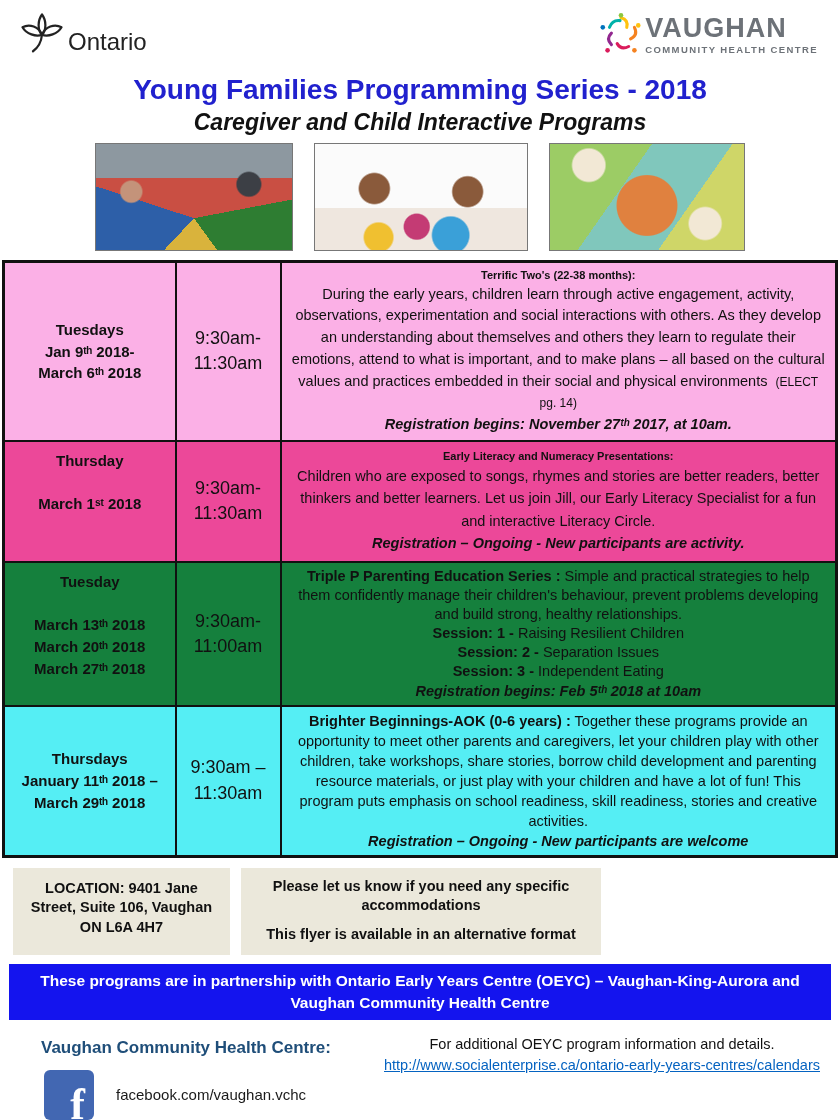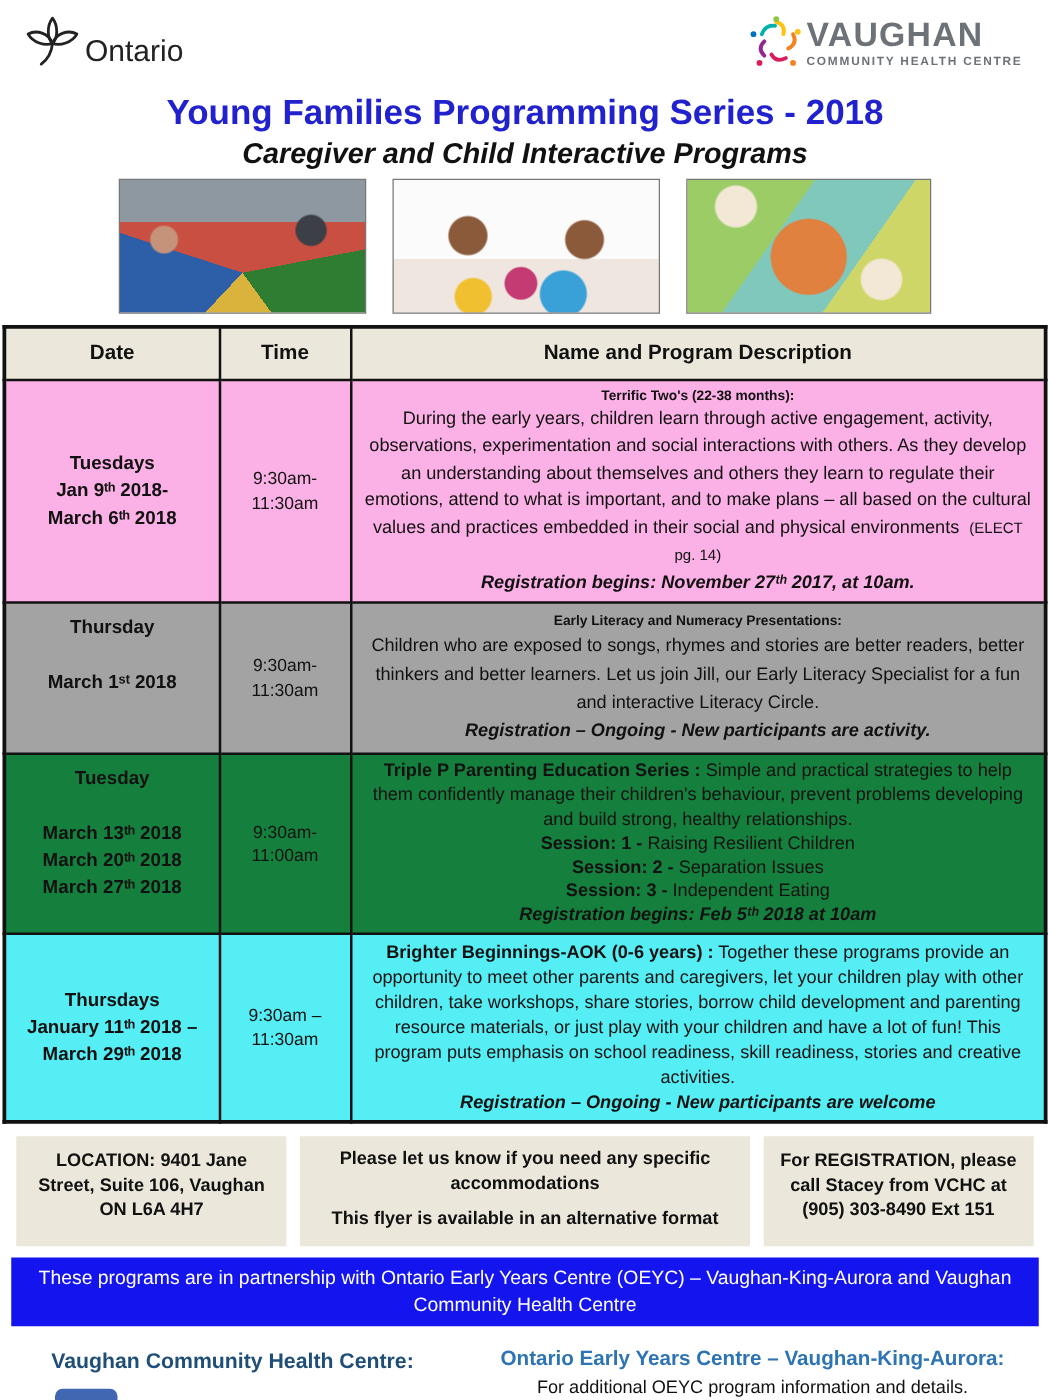--- a/index.html
+++ b/index.html
@@ -48,21 +48,21 @@
       radial-gradient(circle at 80% 75%, #f2e8d5 0 9%, transparent 10%),
       linear-gradient(125deg, #9ccc65 0 38%, #80c7bc 38% 68%, #cfd668 68%);
   }
 
   
   table.program { width:836px; margin:0 0 0 2px; border-collapse:collapse; table-layout:fixed; border:3px solid #111; }
   .program th, .program td { border:2.5px solid #111; vertical-align:middle; padding:4px 6px; }
   .program th { background:#EBE8DB; height:42px; font-size:16.5px; font-weight:bold; text-align:center; }
   .col-date { width:172px; } .col-time { width:105px; }
   td.date-cell { text-align:center; font-weight:bold; font-size:15px; line-height:1.45;margin-top:36px; }
-  td.time-cell { text-align:center; font-size:14px; line-height:1.4; }
+  td.time-cell { text-align:center; font-size:18px; line-height:1.4; }
   td.desc-cell { text-align:center; font-size:14.5px; padding:4px 10px; }
   tr.valign-top td.date-cell { vertical-align:top; padding-top:8px; }
   .desc-title { font-weight:bold; font-size:11px; }
   .desc-reg { font-weight:bold; font-style:italic; }
   .note { font-size:12px; }
   .r1 .desc-body, .r1 .desc-title, .r1 .desc-reg { line-height:1.5; }
   .r2 td.desc-cell { line-height:1.55; }
   .r3 td.desc-cell { line-height:1.32; }
   .r4 td.desc-cell { line-height:1.38; }
   .lead-bold { font-weight:bold; }
@@ -71,21 +71,21 @@
 
   
   .info-row { display:flex; justify-content:flex-start; gap:11px; margin:10px 13px 0 13px; }
   .info-box { background:#EBE8DB; font-weight:bold; font-size:14.5px; text-align:center; padding:11px 10px; line-height:1.35; }
   .box-location { width:217px; }
   .box-accommodation { width:360px; padding-top:9px; }
   .box-accommodation .line2 { margin-top:9px; }
   .box-registration { width:217px; }
 
   
-  .banner { margin:9px 9px 12px 9px; color:#fff; font-weight:normal; font-size:15.5px; text-align:center; padding:6px 14px; line-height:1.4; }
+  .banner { margin:9px 9px 12px 9px; color:#fff; font-weight:bold; font-size:15.5px; text-align:center; padding:6px 14px; line-height:1.4; }
 
   
   .footer { display:flex; margin-top:6px; }
   .footer-left { width:372px; }
   .vchc-heading { text-align:center; font-size:17px; font-weight:bold; color:#1F4E79; margin-top:6px; }
   .fb-row { display:flex; align-items:center; gap:22px; margin:12px 0 0 44px; }
   .fb-icon { width:50px; height:50px; border-radius:6px; background:#4267B2; position:relative; }
   .fb-icon span { position:absolute; right:9px; bottom:-10px; color:#fff; font-size:44px; font-weight:bold; font-family:"Liberation Serif","DejaVu Serif",serif; }
   .fb-handle { font-size:15px; color:#1a1a1a; }
   .footer-right { flex:1; text-align:center; font-size:14.5px; line-height:1.5; padding:2px 8px 0 0; }
@@ -142,44 +142,39 @@
     <div class="photo photo-3" title="babies lying in a circle on play mats"></div>
   </div>
 
   <table class="program">
     <colgroup>
         <col class="col-date">
         <col class="col-time">
         <col>
       </colgroup>
     <tbody>
-        <tr>
-      <th>Date</th>
-      <th>Time</th>
-      <th>Name and Program Description</th>
-    </tr>
 
     <tr class="r1" style="background-color: rgb(251, 176, 230);">
       <td class="date-cell">
         <div>Tuesdays</div>
         <div>Jan 9ᵗʰ 2018-</div>
         <div>March 6ᵗʰ 2018</div>
       </td>
       <td class="time-cell">
         <div>9:30am-</div>
         <div>11:30am</div>
       </td>
       <td class="desc-cell">
         <div class="desc-title">Terrific Two's (22-38 months):</div>
         <div class="desc-body"><span>During the early years, children learn through active engagement, activity, observations, experimentation and social interactions with others.  As they develop an understanding about themselves and others they learn to regulate their emotions, attend to what is important, and to make plans – all based on the cultural values and practices embedded in their social and physical environments</span>&nbsp;&nbsp;<span class="note">(ELECT pg. 14)</span></div>
         <div class="desc-reg">Registration begins: November  27ᵗʰ 2017, at 10am.</div>
       </td>
     </tr>
 
-    <tr class="r2 valign-top" style="background-color: #a3a3a3;">
+    <tr class="r2 valign-top" style="background-color: #ec4899;">
       <td class="date-cell">
         <div>Thursday</div>
         <div>&nbsp;</div>
         <div>March 1ˢᵗ 2018</div>
       </td>
       <td class="time-cell">
         <div>9:30am-</div>
         <div>11:30am</div>
       </td>
       <td class="desc-cell">
@@ -227,37 +222,35 @@
     </tr>
   </tbody>
     </table>
 
   <div class="info-row">
     <div class="info-box box-location">LOCATION: 9401 Jane Street, Suite 106, Vaughan ON L6A 4H7</div>
     <div class="info-box box-accommodation">
       <div class="line1">Please let us know if you need any specific accommodations</div>
       <div class="line2">This flyer is available in an alternative format</div>
     </div>
-    <div class="info-box box-registration">For REGISTRATION, please call Stacey from VCHC at (905) 303-8490 Ext 151</div>
   </div>
 
   <div class="banner" style="background-color: rgb(20, 20, 238);">These programs are in partnership with Ontario Early Years Centre (OEYC) – Vaughan-King-Aurora and Vaughan Community Health Centre</div>
 
   <div class="footer">
     <div class="footer-left">
       <div class="vchc-heading">Vaughan Community Health Centre:</div>
       <div class="fb-row">
         <div class="fb-icon" style="background-color: rgb(66, 103, 178);">
             <span>f</span>
           </div>
         <div class="fb-handle">facebook.com/vaughan.vchc</div>
       </div>
     </div>
     <div class="footer-right">
-      <div class="oeyc-heading">Ontario Early Years Centre – Vaughan-King-Aurora:</div>
       <div>For additional OEYC program information and details.</div>
       <a class="oeyc-link" href="#">http://www.socialenterprise.ca/ontario-early-years-centres/calendars</a>
       
       
       
     </div>
   </div>
 
 </div>
 

